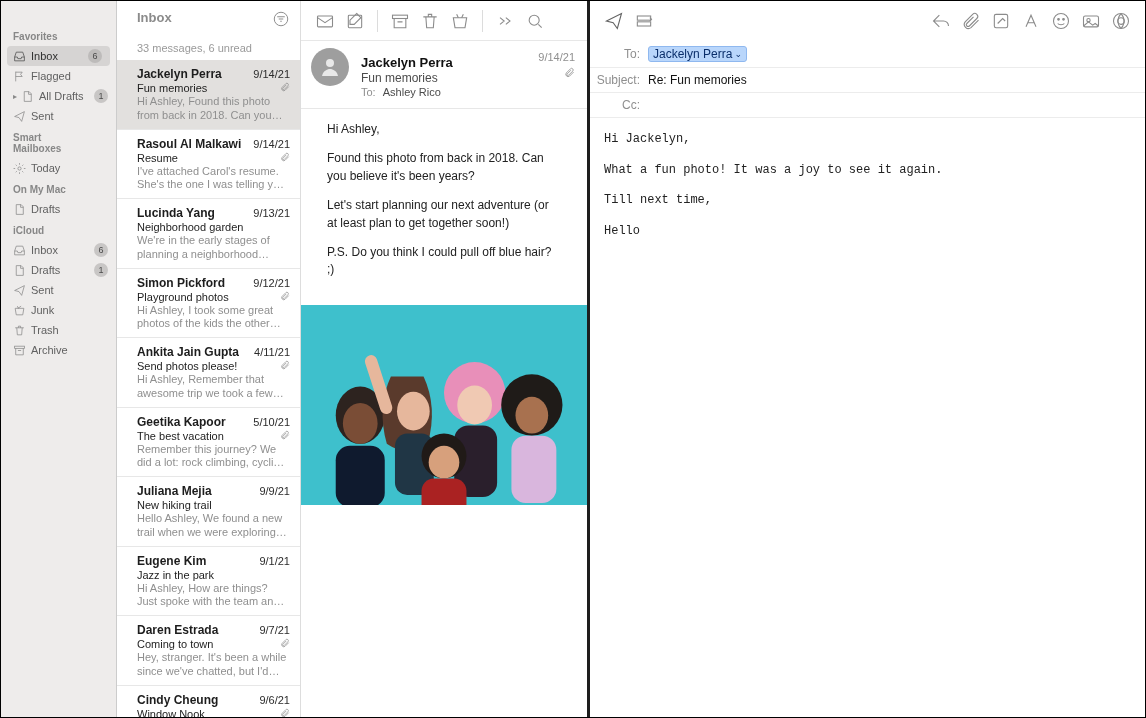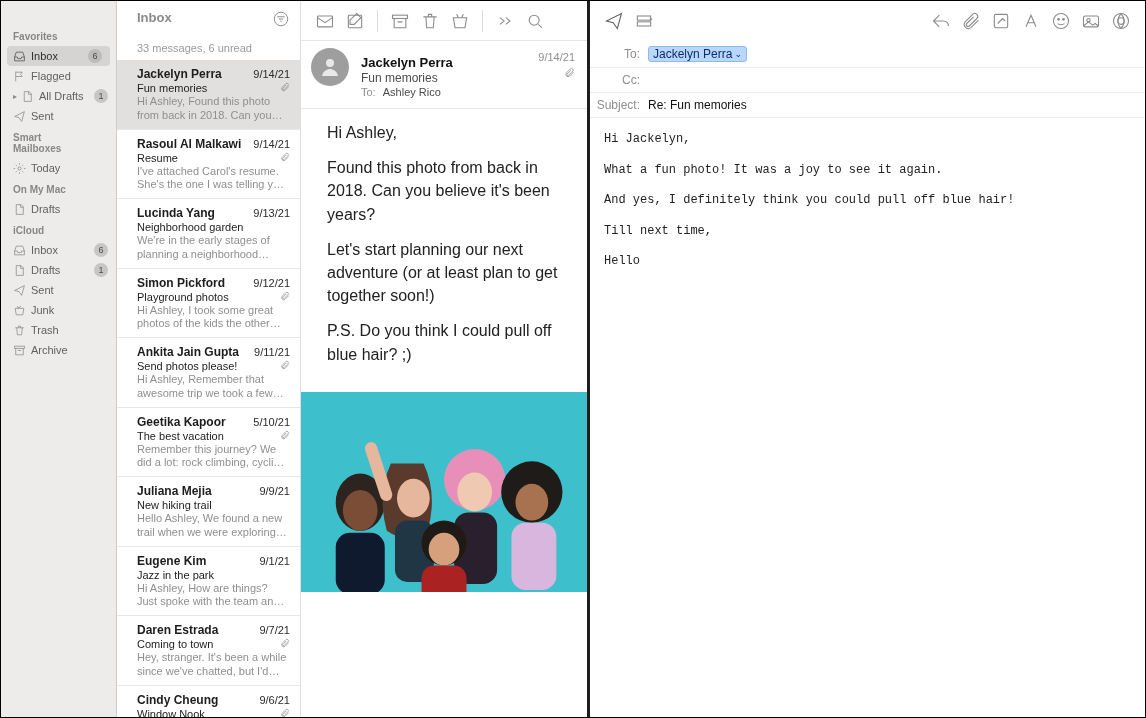--- a/index.html
+++ b/index.html
@@ -143,21 +143,21 @@
   }
   .msg-head .avatar svg { width:24px; height:24px; fill:#e8e8e8; stroke:none;}
   .msg-head { padding-left: 60px; }
   .msg-head .from-name { font-weight:700; font-size:13px; color:#111; }
   .msg-head .subj { font-size:12px; color:#4b4b4b; margin-top:1px; }
   .msg-head .toline { font-size:11px; color:#8f8f8f; margin-top:1px; }
   .msg-head .toline .toname { color:#4b4b4b; margin-left:4px; }
   .msg-head .meta-right { position:absolute; right:12px; top:10px; text-align:right; font-size:11px; color:#8f8f8f;}
   .msg-head .meta-right .attach svg { width:11px; height:11px; stroke:#7d7d7d; fill:none; stroke-width:1.5;}
 
-  .msg-body { padding: 12px 26px 14px 26px; font-size:16px; color:#222; line-height:1.45;}
+  .msg-body { padding: 12px 26px 14px 26px; font-size:12px; color:#222; line-height:1.45;}
   .msg-body p { margin: 0 0 12px 0; }
 
   .photo-holder { width:100%; height:200px; background:#3ec0cc; position:relative; overflow:hidden; }
   .photo-holder svg { width:100%; height:100%; display:block; }
 
   
   .compose {
     width: 558px;
     border-left: 3px solid #1e1e1e;
     display:flex;
@@ -379,21 +379,21 @@
             <div class="subject">Playground photos</div>
             <span class="attach"><svg viewBox="0 0 24 24">
                 <path d="M21 11l-9 9a5 5 0 01-7-7l9-9a3.5 3.5 0 015 5l-9 9a2 2 0 01-3-3l8-8"></path>
               </svg></span>
           </div>
           <div class="preview">Hi Ashley, I took some great photos of the kids the other day. Check ou…</div>
         </div>
         <div class="msg-item">
           <div class="row1">
             <div class="sender">Ankita Jain Gupta</div>
-            <div class="date">9/11/21</div>
+            <div class="date">4/11/21</div>
           </div>
           <div class="row2">
             <div class="subject">Send photos please!</div>
             <span class="attach"><svg viewBox="0 0 24 24">
                 <path d="M21 11l-9 9a5 5 0 01-7-7l9-9a3.5 3.5 0 015 5l-9 9a2 2 0 01-3-3l8-8"></path>
               </svg></span>
           </div>
           <div class="preview">Hi Ashley, Remember that awesome trip we took a few years ago? I fou…</div>
         </div>
         <div class="msg-item">
@@ -626,31 +626,30 @@
       <div class="field">
         <span class="flabel">To:</span>
         <span class="fval">
           <span class="token">
             <span>Jackelyn Perra</span>
             <span class="caret">⌄</span>
           </span>
         </span>
       </div>
       <div class="field">
+        <span class="flabel">Subject:</span>
+        <span class="fval">Re: Fun memories</span>
+      </div>
+      <div class="field">
         <span class="flabel">Cc:</span>
         <span class="fval"></span>
-      </div>
-      <div class="field">
-        <span class="flabel">Subject:</span>
-        <span class="fval">Re: Fun memories</span>
       </div>
     </div>
 
     <div class="body">
       <p>Hi Jackelyn,</p>
       <p>What a fun photo! It was a joy to see it again.</p>
-      <p>And yes, I definitely think you could pull off blue hair!</p>
       <p style="margin-bottom:12px">Till next time,</p>
       <p>Hello</p>
     </div>
   </div>
 
 </div>
 
 </body></html>

